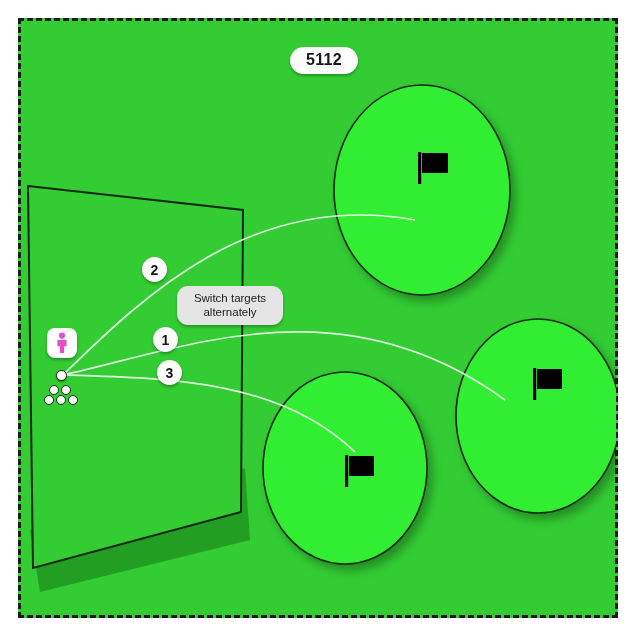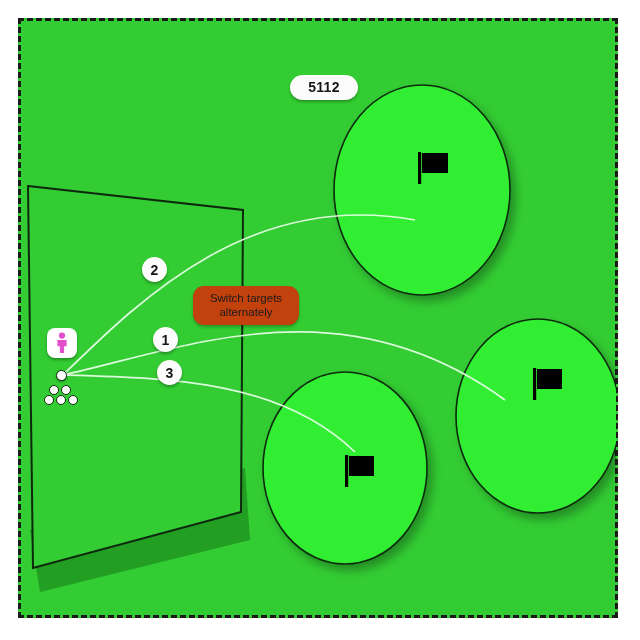--- a/index.html
+++ b/index.html
@@ -45,45 +45,43 @@
   
   .score-pill {
     position: absolute;
     left: 290px;
     top: 47px;
     min-width: 68px;
     padding: 4px 14px 5px 14px;
     background: #fcfcfc;
     border-radius: 14px;
     text-align: center;
-    font-size: 14px;
+    font-size: 16px;
     font-weight: bold;
     color: #17171a;
     letter-spacing: 0.3px;
     box-shadow: 0 2px 3px rgba(0,0,0,0.28);
     box-sizing: border-box;
-    margin-top: 28px;
   }
 
   
   .hint-bubble {
     position: absolute;
     left: 177px;
     top: 286px;
     width: 106px;
     padding: 5px 8px 6px 8px;
-    background: #c2410c;
+    background: #e5e5e5;
     border-radius: 11px;
     text-align: center;
     font-size: 11.5px;
     line-height: 1.22;
     color: #1b1b1e;
     box-shadow: 0 2px 3px rgba(0,0,0,0.26);
     box-sizing: border-box;
-    margin-left: 16px;
   }
 
   
   .step-marker {
     position: absolute;
     width: 25px;
     height: 25px;
     border-radius: 50%;
     background: #fdfdfd;
     color: #141417;

